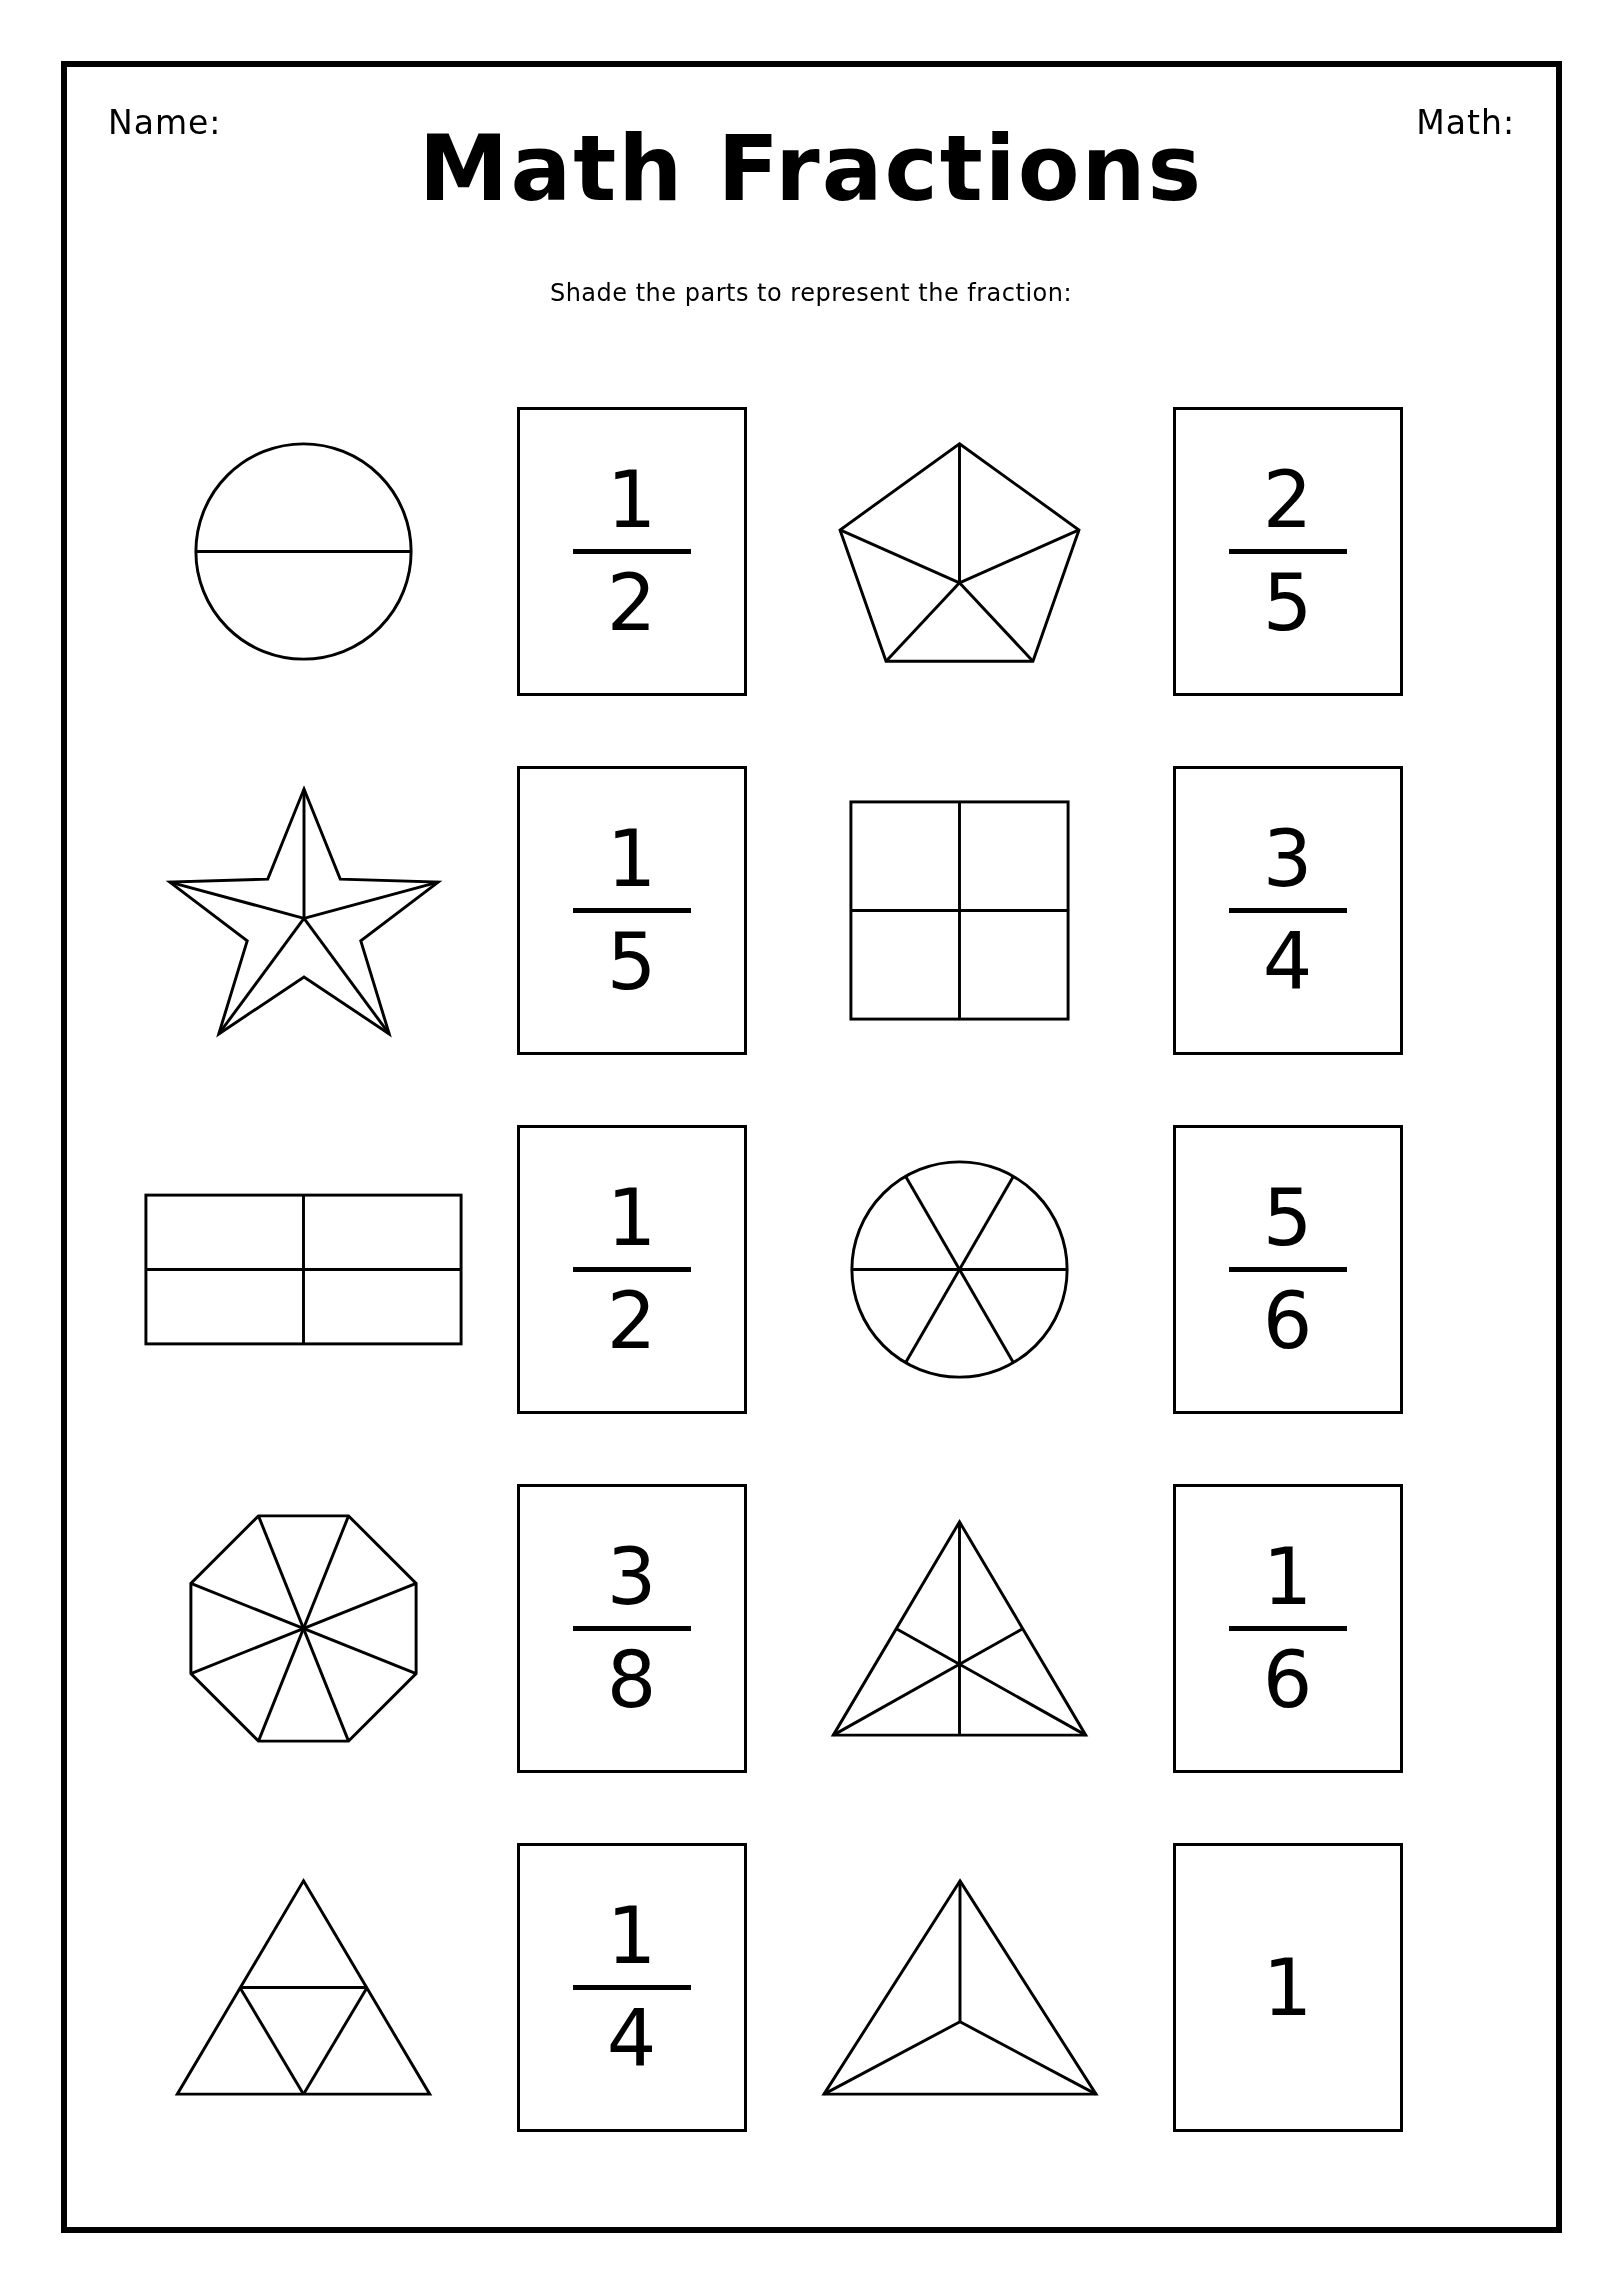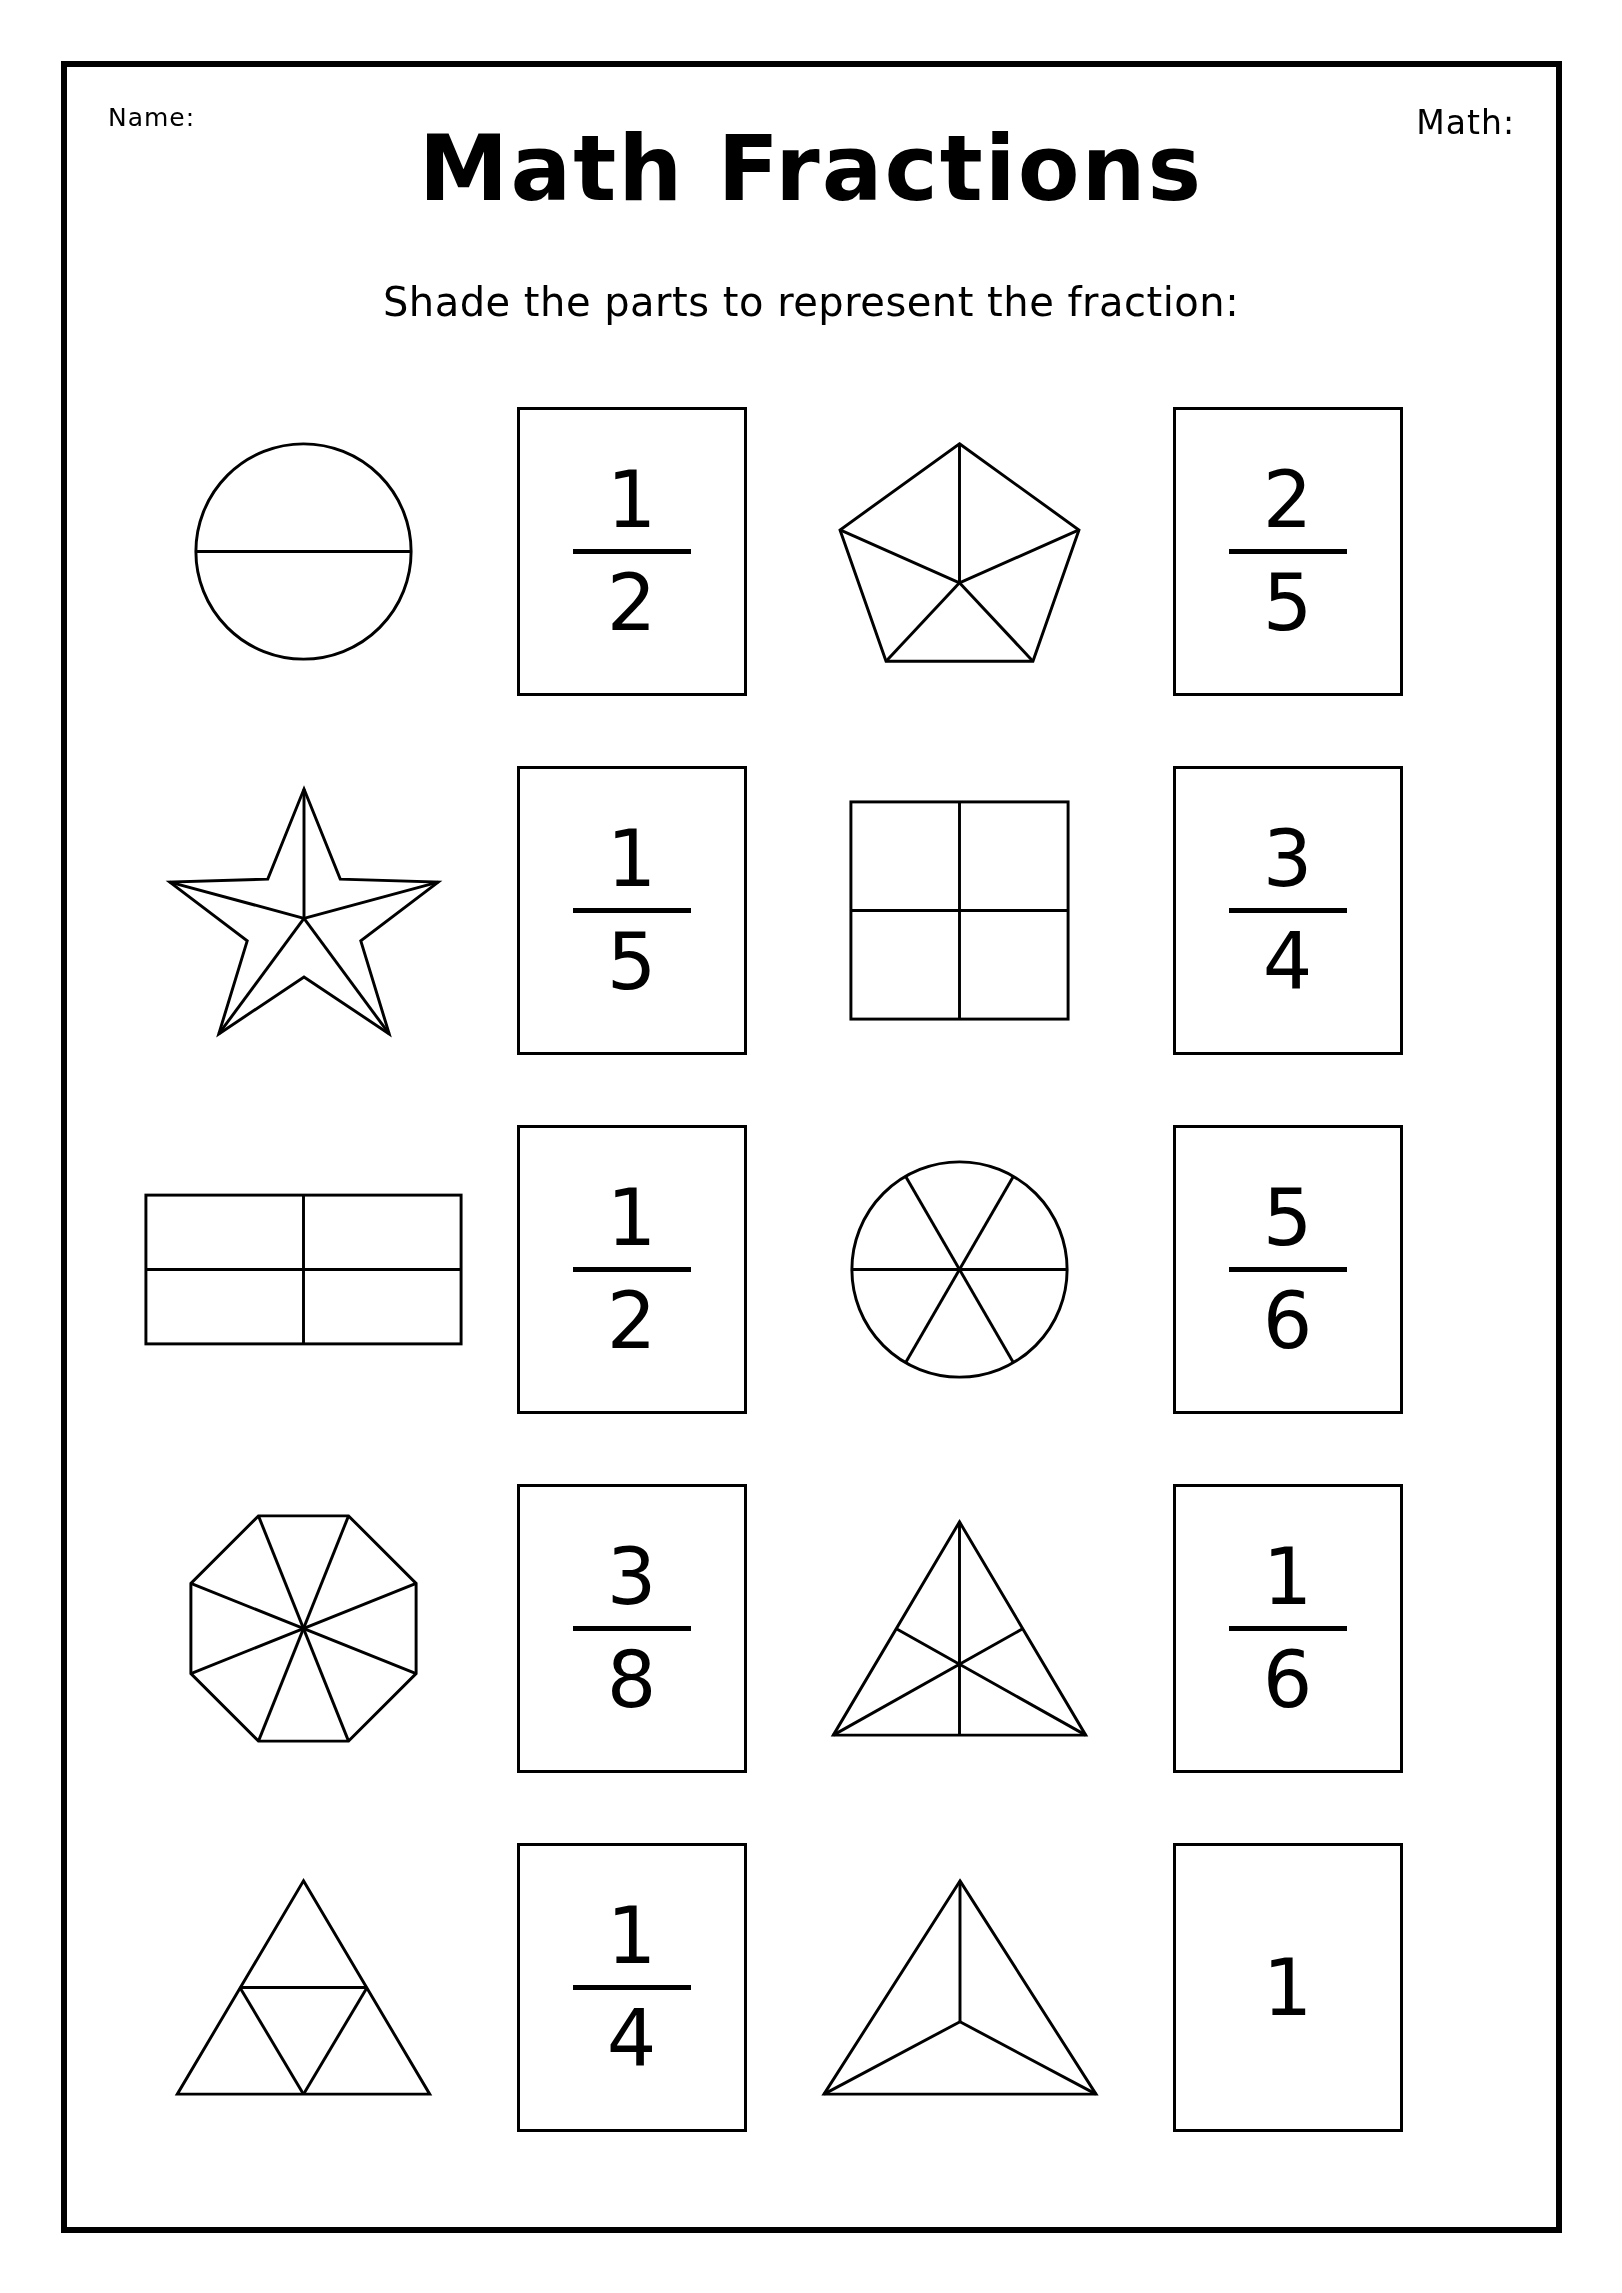--- a/index.html
+++ b/index.html
@@ -34,21 +34,21 @@
     position: absolute;
     left: 108px;
     top: 103px;
     width: 1407px;
     height: 59px;
   }
   .name-label {
     position: absolute;
     left: 0px;
     top: 0px;
-    font-size: 25px;
+    font-size: 33px;
     letter-spacing: 1px;
     font-family: "DejaVu Sans", sans-serif;
   }
   .date-label {
     position: absolute;
     right: 0px;
     top: 0px;
     font-size: 33px;
     letter-spacing: 1px;
     font-family: "DejaVu Sans", sans-serif;
@@ -63,21 +63,21 @@
     font-weight: bold;
     letter-spacing: 2px;
     font-family: "DejaVu Sans", sans-serif;
   }
   .subtitle {
     position: absolute;
     left: 0;
     top: 279px;
     width: 1622px;
     text-align: center;
-    font-size: 40px;
+    font-size: 24px;
     letter-spacing: 0.5px;
     font-family: "DejaVu Sans", sans-serif;
   }
   .grid {
     position: absolute;
     left: 127px;
     top: 372px;
     width: 1372px;
     height: 1794px;
     display: grid;

